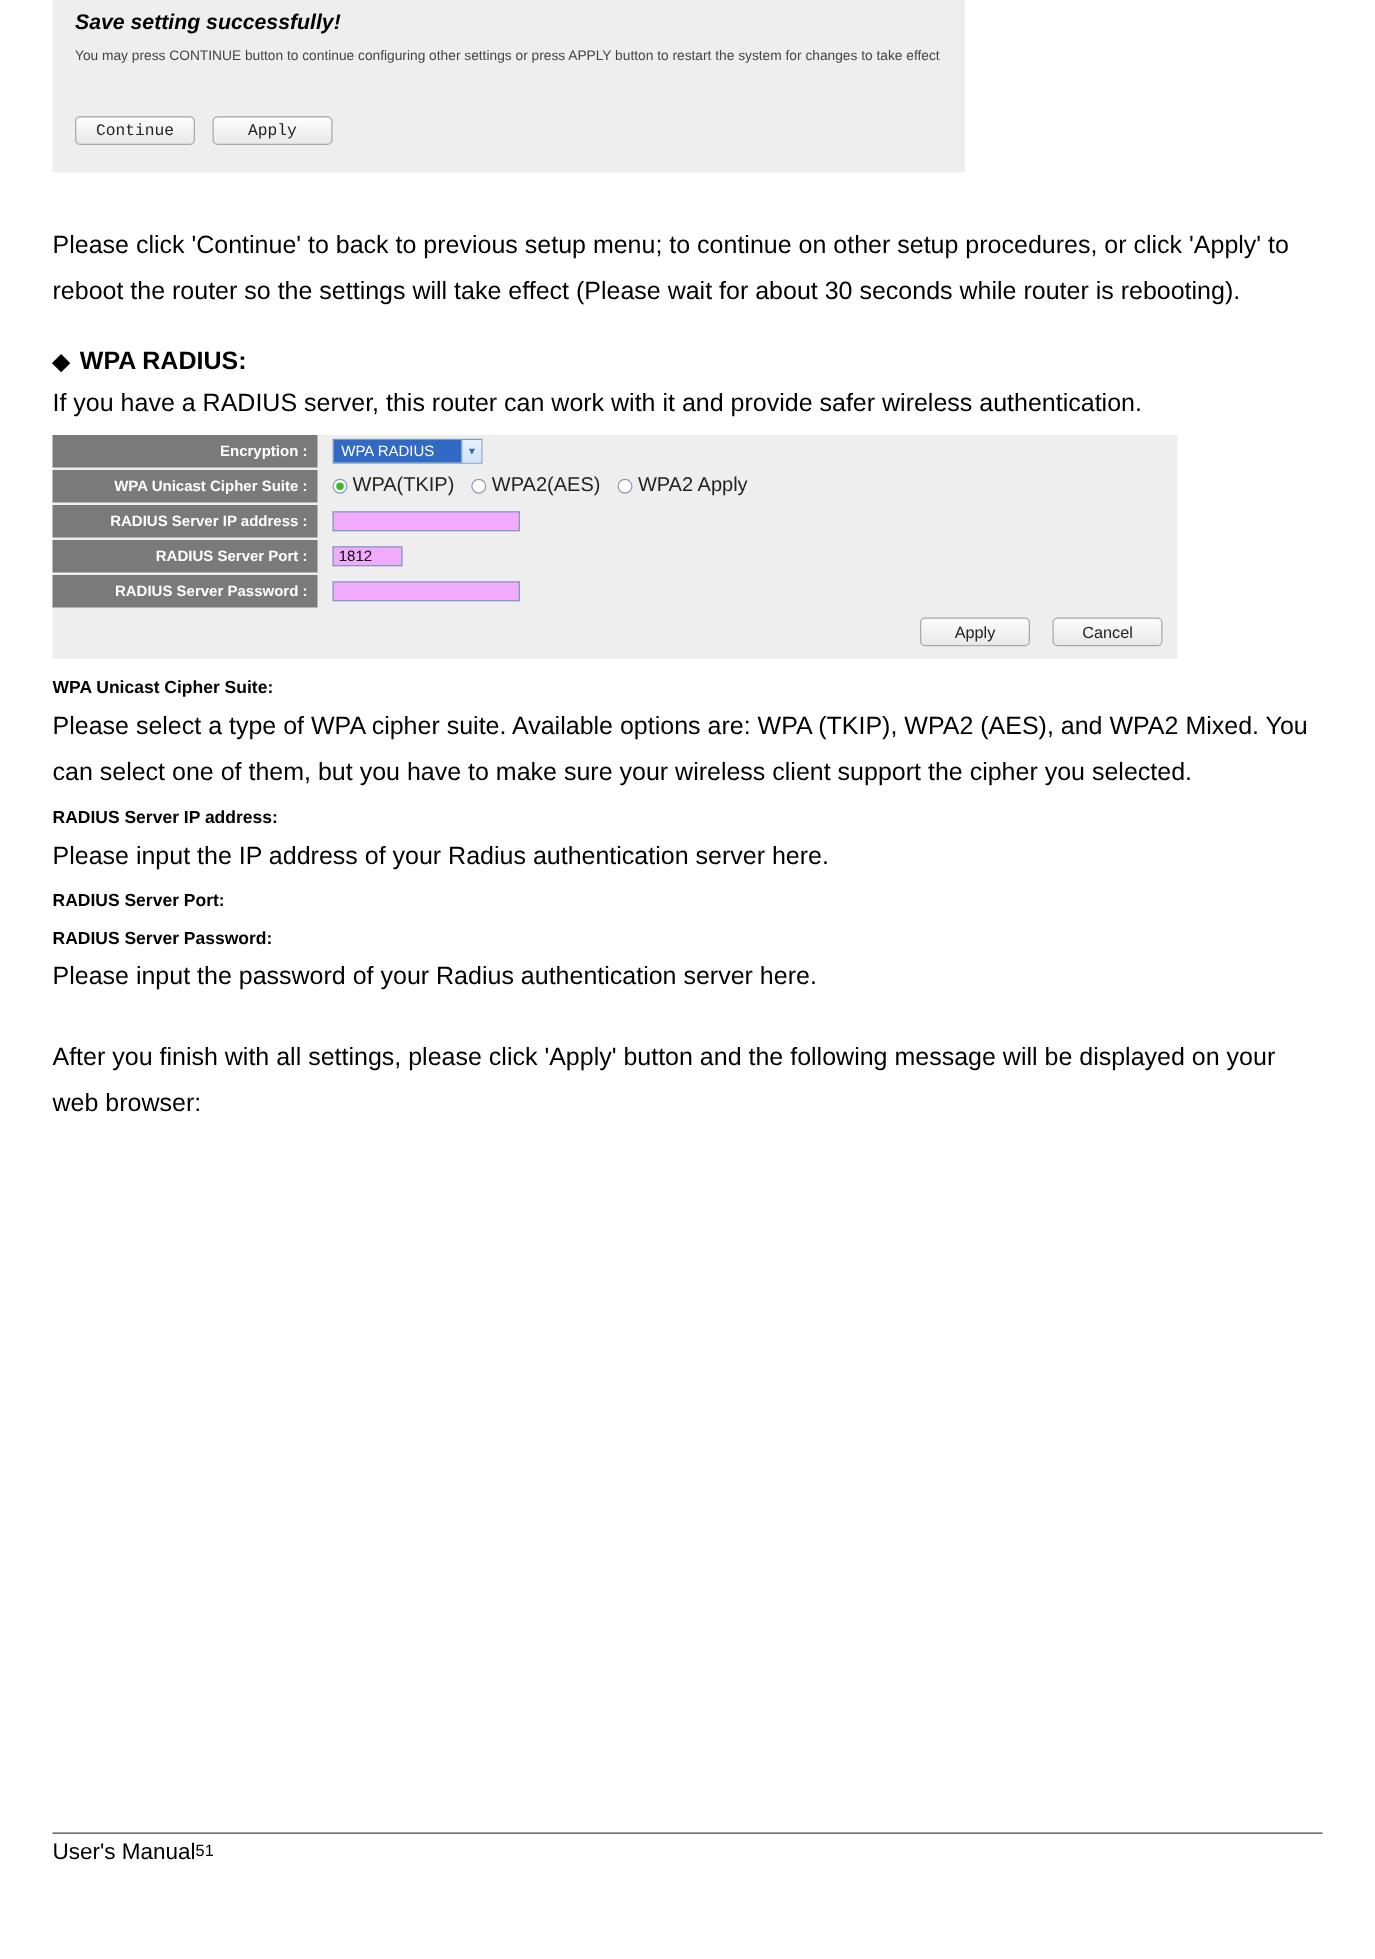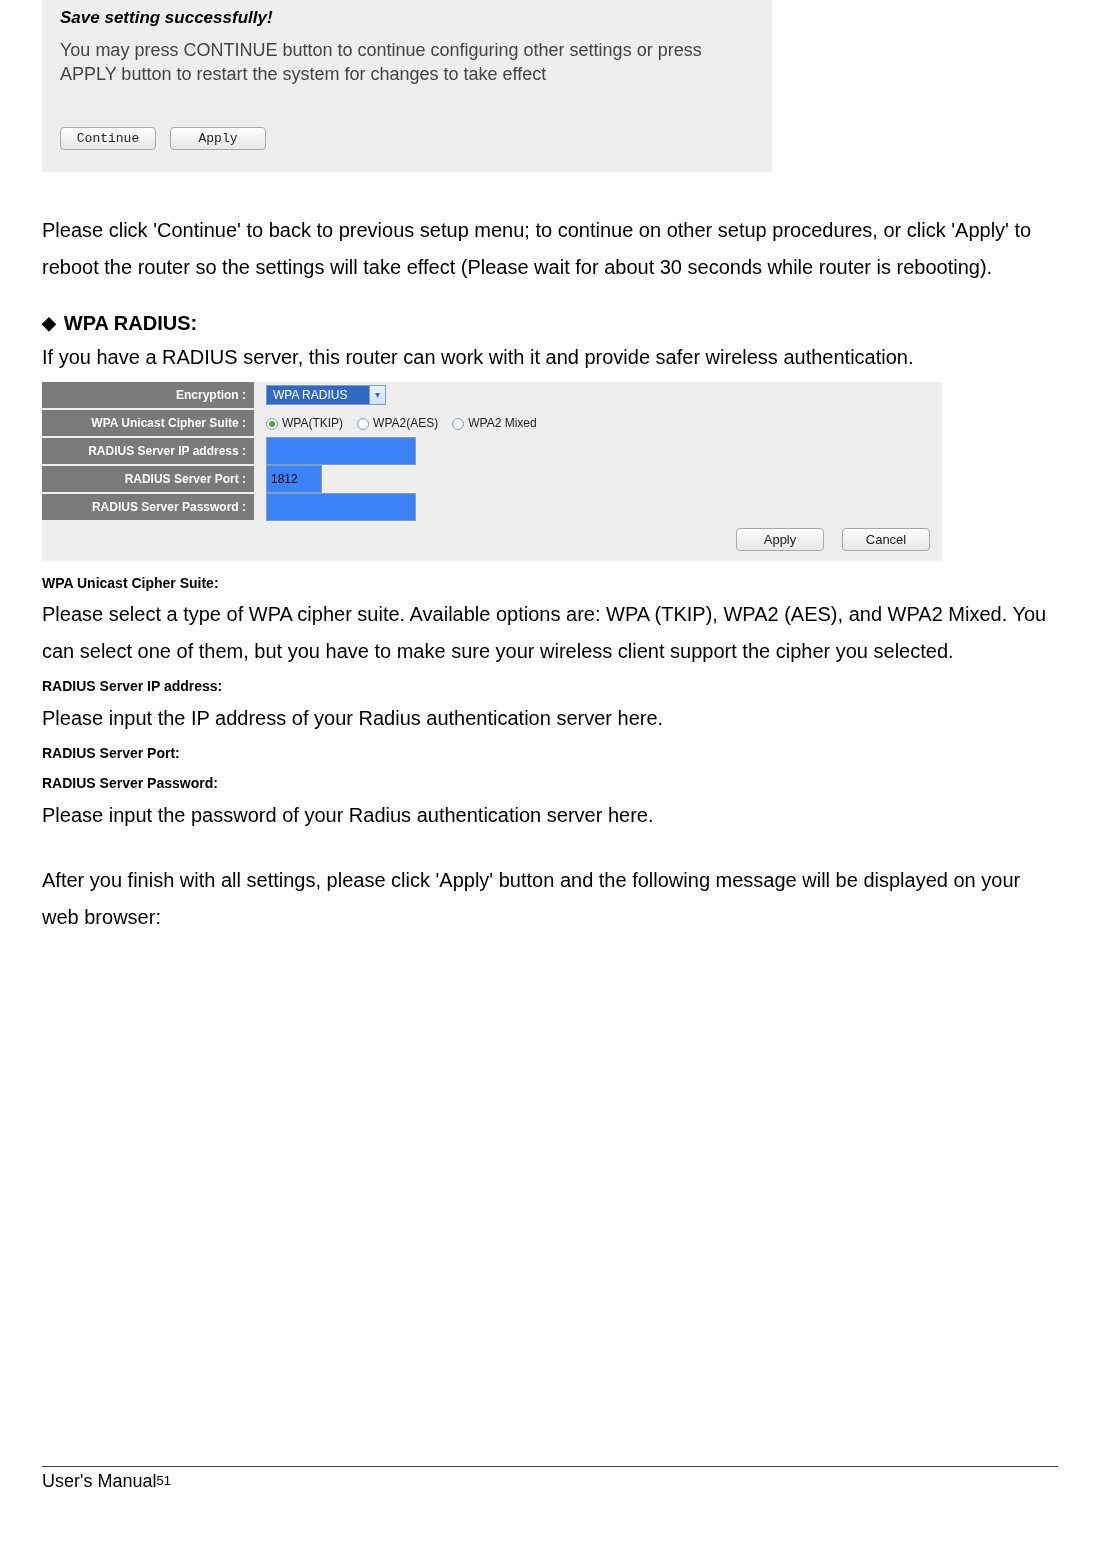--- a/index.html
+++ b/index.html
@@ -25,21 +25,21 @@
     width: 730px;
   }
   .save-title {
     font-size: 17px;
     font-weight: bold;
     font-style: italic;
     color: #000;
     margin-bottom: 10px;
   }
   .save-text {
-    font-size: 18px;
+    font-size: 11px;
     color: #444;
     line-height: 1.35;
     margin-bottom: 40px;
   }
   .save-btns { display: flex; gap: 14px; font-family: Liberation Mono, monospace; }
   .win-btn {
     background: linear-gradient(#fdfdfd,#e8e8e8);
     border: 1px solid #a9a9a9;
     border-radius: 4px;
     font-size: 13px;
@@ -121,43 +121,43 @@
     background: linear-gradient(#e9f1fb,#cfe3f7);
     border-left: 1px solid #7f9db9;
     display: flex;
     align-items: center;
     justify-content: center;
     color: #3a6ea5;
     font-size: 10px;
   }
   .radio {
     display: inline-flex;
-    align-items: flex-end;
+    align-items: center;
     gap: 4px;
-    font-size: 12px;
+    font-size: 16px;
   }
   .rdot {
     width: 12px; height: 12px;
     border: 1px solid #7f9db9;
     border-radius: 50%;
     background: #fff;
     display: inline-flex;
     align-items: center;
     justify-content: center;
   }
   .rdot.on::after {
     content: "";
     width: 6px; height: 6px;
     background: #3cb62b;
     border-radius: 50%;
   }
   .tinput {
     border: 1px solid #7f9db9;
-    background: #3b82f6;
-    height: 28px;
+    background: #f0abfc;
+    height: 16px;
     font-size: 12px;
     padding: 1px 4px;
   }
   .tinput.ip { width: 150px; }
   .tinput.port { width: 56px; }
   .tinput.pw { width: 150px; }
   .cfg-btns {
     display: flex;
     justify-content: flex-end;
     gap: 18px;
@@ -228,21 +228,21 @@
         <span class="radio">
             <span class="rdot on"></span>
             <span>WPA(TKIP)</span>
           </span>
         <span class="radio">
             <span class="rdot"></span>
             <span>WPA2(AES)</span>
           </span>
         <span class="radio">
             <span class="rdot"></span>
-            <span>WPA2 Mixed</span>
+            <span>WPA2 Apply</span>
           </span>
       </div>
     </div>
     <div class="cfg-row">
       <div class="cfg-label">RADIUS Server IP address :</div>
       <div class="cfg-field">
         <input class="tinput ip" value="" style="">
       </div>
     </div>
     <div class="cfg-row">

